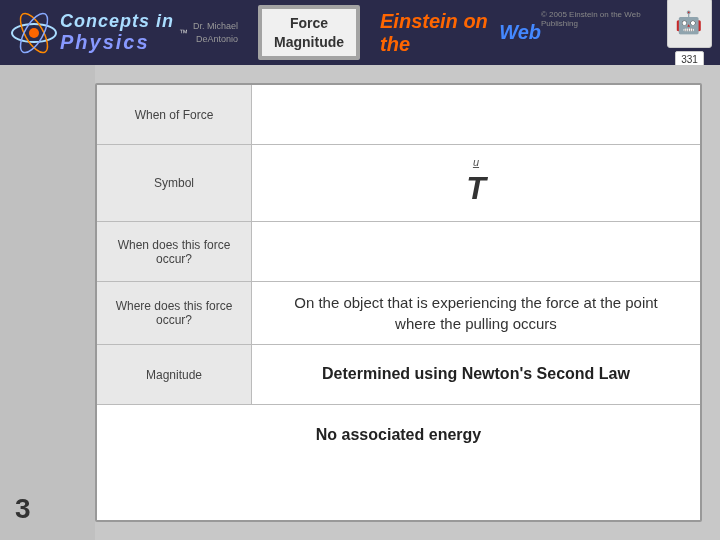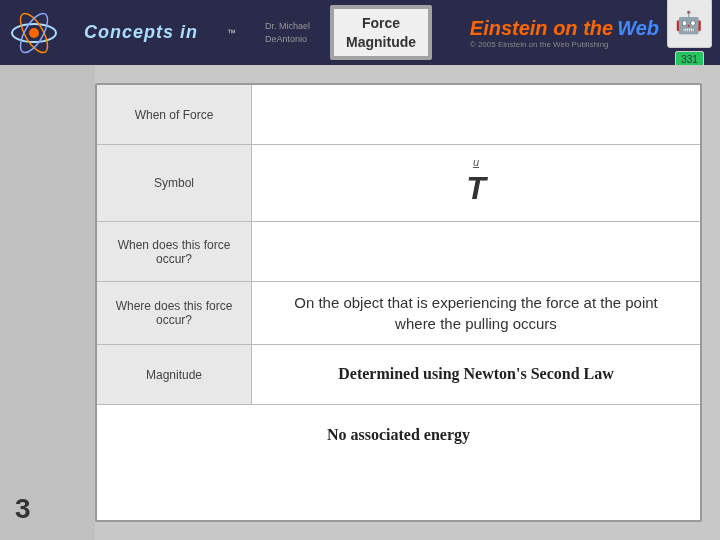--- a/index.html
+++ b/index.html
@@ -116,39 +116,37 @@
       font-size: 32px;
       font-style: italic;
       font-weight: bold;
       color: #333;
     }
 
     .row-content.bold-content {
       font-weight: bold;
       font-size: 16px;
       color: #222;
-      font-family: Liberation Serif, serif;
     }
 
     
     .top-header {
       width: 720px;
       height: 65px;
       background: #2a2a4a;
       display: flex;
       align-items: center;
       padding: 0 8px;
       gap: 5px;
     }
 
     .cip-logo-area {
       display: flex;
       align-items: center;
       min-width: 210px;
-      gap: 24px;
     }
 
     .cip-text-block {
       color: white;
       line-height: 1.1;
     }
 
     .cip-line1 {
       font-size: 18px;
       font-style: italic;
@@ -171,20 +169,21 @@
       margin-left: 5px;
     }
 
     .dr-info {
       display: flex;
       flex-direction: column;
       color: #999;
       font-size: 9px;
       margin-left: 5px;
       line-height: 1.4;
+      align-items: flex-end;
     }
 
     .force-magnitude-box {
       background: #f0f0f0;
       border: 4px solid #a3a3a3;
       padding: 5px 12px;
       text-align: center;
       border-radius: 2px;
       margin: 0 15px;
     }
@@ -215,21 +214,21 @@
       font-style: italic;
       font-weight: bold;
     }
 
     .copyright-text {
       color: #888;
       font-size: 8px;
     }
 
     .page-num-badge {
-      background: #22c55e;
+      background: #ffffff;
       color: #333;
       font-size: 10px;
       padding: 2px 5px;
       border: 1px solid #ccc;
       border-radius: 2px;
     }
 
     .robot-icon-box {
       width: 45px;
       height: 50px;
@@ -250,37 +249,38 @@
   <div class="cip-logo-area">
 
     <svg width="52" height="52" viewBox="0 0 52 52">
       <circle cx="26" cy="26" r="5" fill="#ff6600"></circle>
       <ellipse cx="26" cy="26" rx="22" ry="9" fill="none" stroke="#aaddff" stroke-width="2"></ellipse>
       <ellipse cx="26" cy="26" rx="22" ry="9" fill="none" stroke="#ff8800" stroke-width="1.5" transform="rotate(60 26 26)"></ellipse>
       <ellipse cx="26" cy="26" rx="22" ry="9" fill="none" stroke="#88aaff" stroke-width="1.5" transform="rotate(120 26 26)"></ellipse>
     </svg>
     <div class="cip-text-block">
       <div class="cip-line1">Concepts in</div>
+      <div class="cip-line3">Physics</div>
     </div>
     <sup class="cip-small">™</sup>
     <div class="dr-info">
       <span>Dr. Michael</span>
       <span>DeAntonio</span>
     </div>
   </div>
 
   <div class="force-magnitude-box">
     <div class="force-magnitude-text">
       <div>Force</div>
       <div>Magnitude</div>
     </div>
   </div>
 
   <div class="einstein-box">
-    <div style="display:flex; flex-direction:column; align-items:flex-start;">
+    <div style="display:flex; flex-direction:row; align-items:flex-start;">
       <div class="einstein-text">
         <span class="einstein-orange">Einstein on the</span>
         <span style="color:#4488ff; font-size:20px; font-style:italic; font-weight:bold; margin-left:4px;">Web</span>
       </div>
       <span class="copyright-text">© 2005 Einstein on the Web Publishing</span>
     </div>
     <div style="display:flex; flex-direction:column; align-items:center; gap:3px;">
       <div class="robot-icon-box">🤖</div>
       <div class="page-num-badge">331</div>
     </div>

